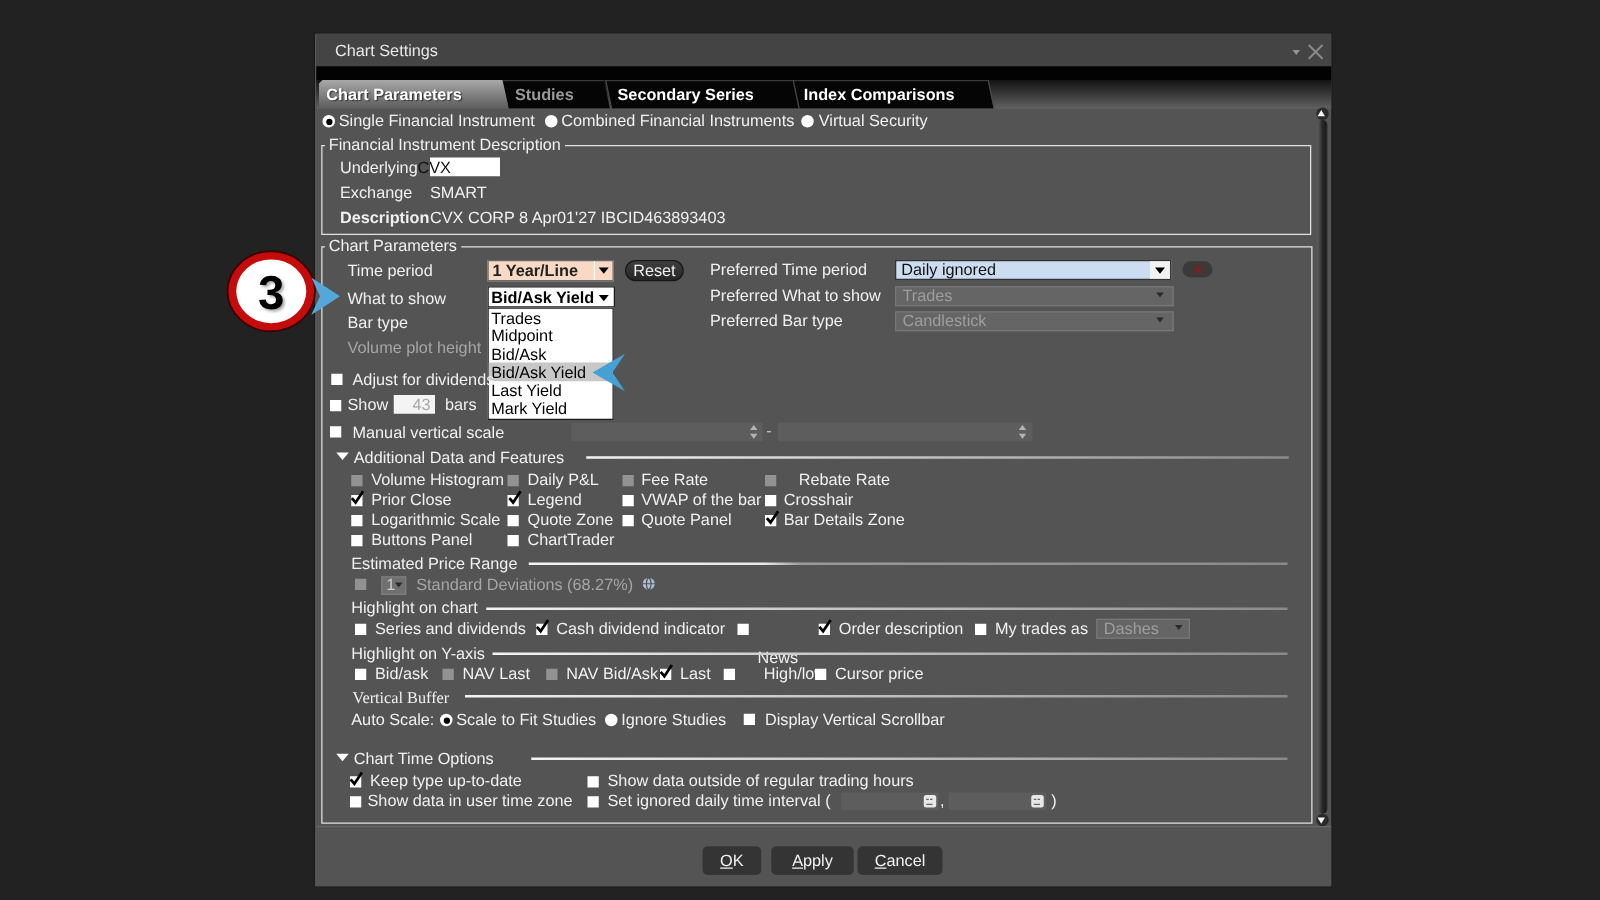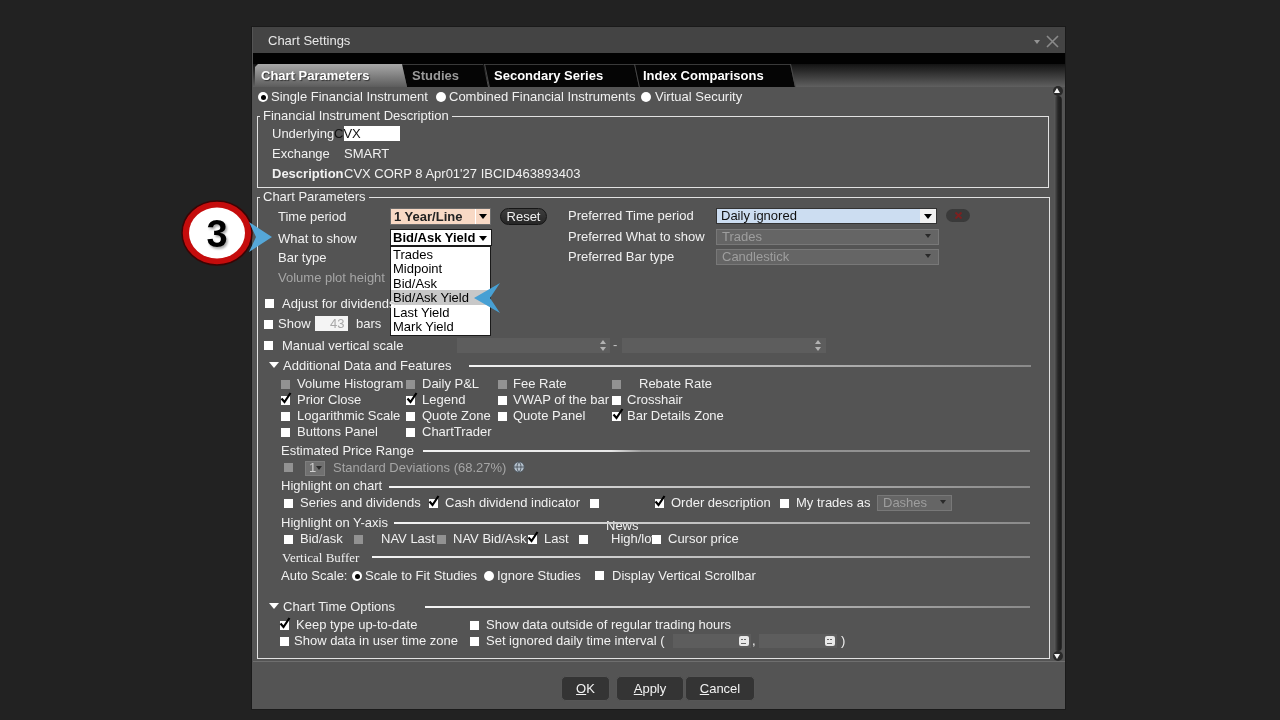--- a/index.html
+++ b/index.html
@@ -199,21 +199,21 @@
 <div class="ddd" style="left:877px;top:495px;width:73px;height:14px;">
     <span style="position:absolute;left:5px;top:0;">Dashes</span>
   </div>
 <div class="dar" style="left:940px;top:500px;"></div>
 
 <div class="lb" style="left:281px;top:516px;">Highlight on Y-axis</div>
 <div class="hline" style="left:394px;top:522px;width:636px;"></div>
 <div class="cb" style="left:283.5px;top:534.5px;"></div>
 <div class="lb" style="left:300px;top:532px;">Bid/ask</div>
 <div class="cbd" style="left:353.5px;top:534.5px;"></div>
-<div class="lb" style="left:370px;top:532px;margin-left:11px;">NAV Last</div>
+<div class="lb" style="left:370px;top:532px;">NAV Last</div>
 <div class="cbd" style="left:437px;top:534.5px;"></div>
 <div class="lb" style="left:453px;top:532px;">NAV Bid/Ask</div>
 <div class="cb" style="left:527.5px;top:534.5px;"></div>
 <svg class="abs" style="left:526px;top:530px;overflow:visible;" width="14" height="14">
     <path d="M2.5,7.5 L5.5,11 L11.5,2" stroke="#000" stroke-width="2.2" fill="none"></path>
   </svg>
 <div class="lb" style="left:544px;top:532px;">Last</div>
 <div class="cb" style="left:578.5px;top:534.5px;"></div>
 <div class="lb" style="left:595px;top:532px;margin-left:16px;">High/low</div>
 <div class="cb" style="left:652px;top:534.5px;"></div>

